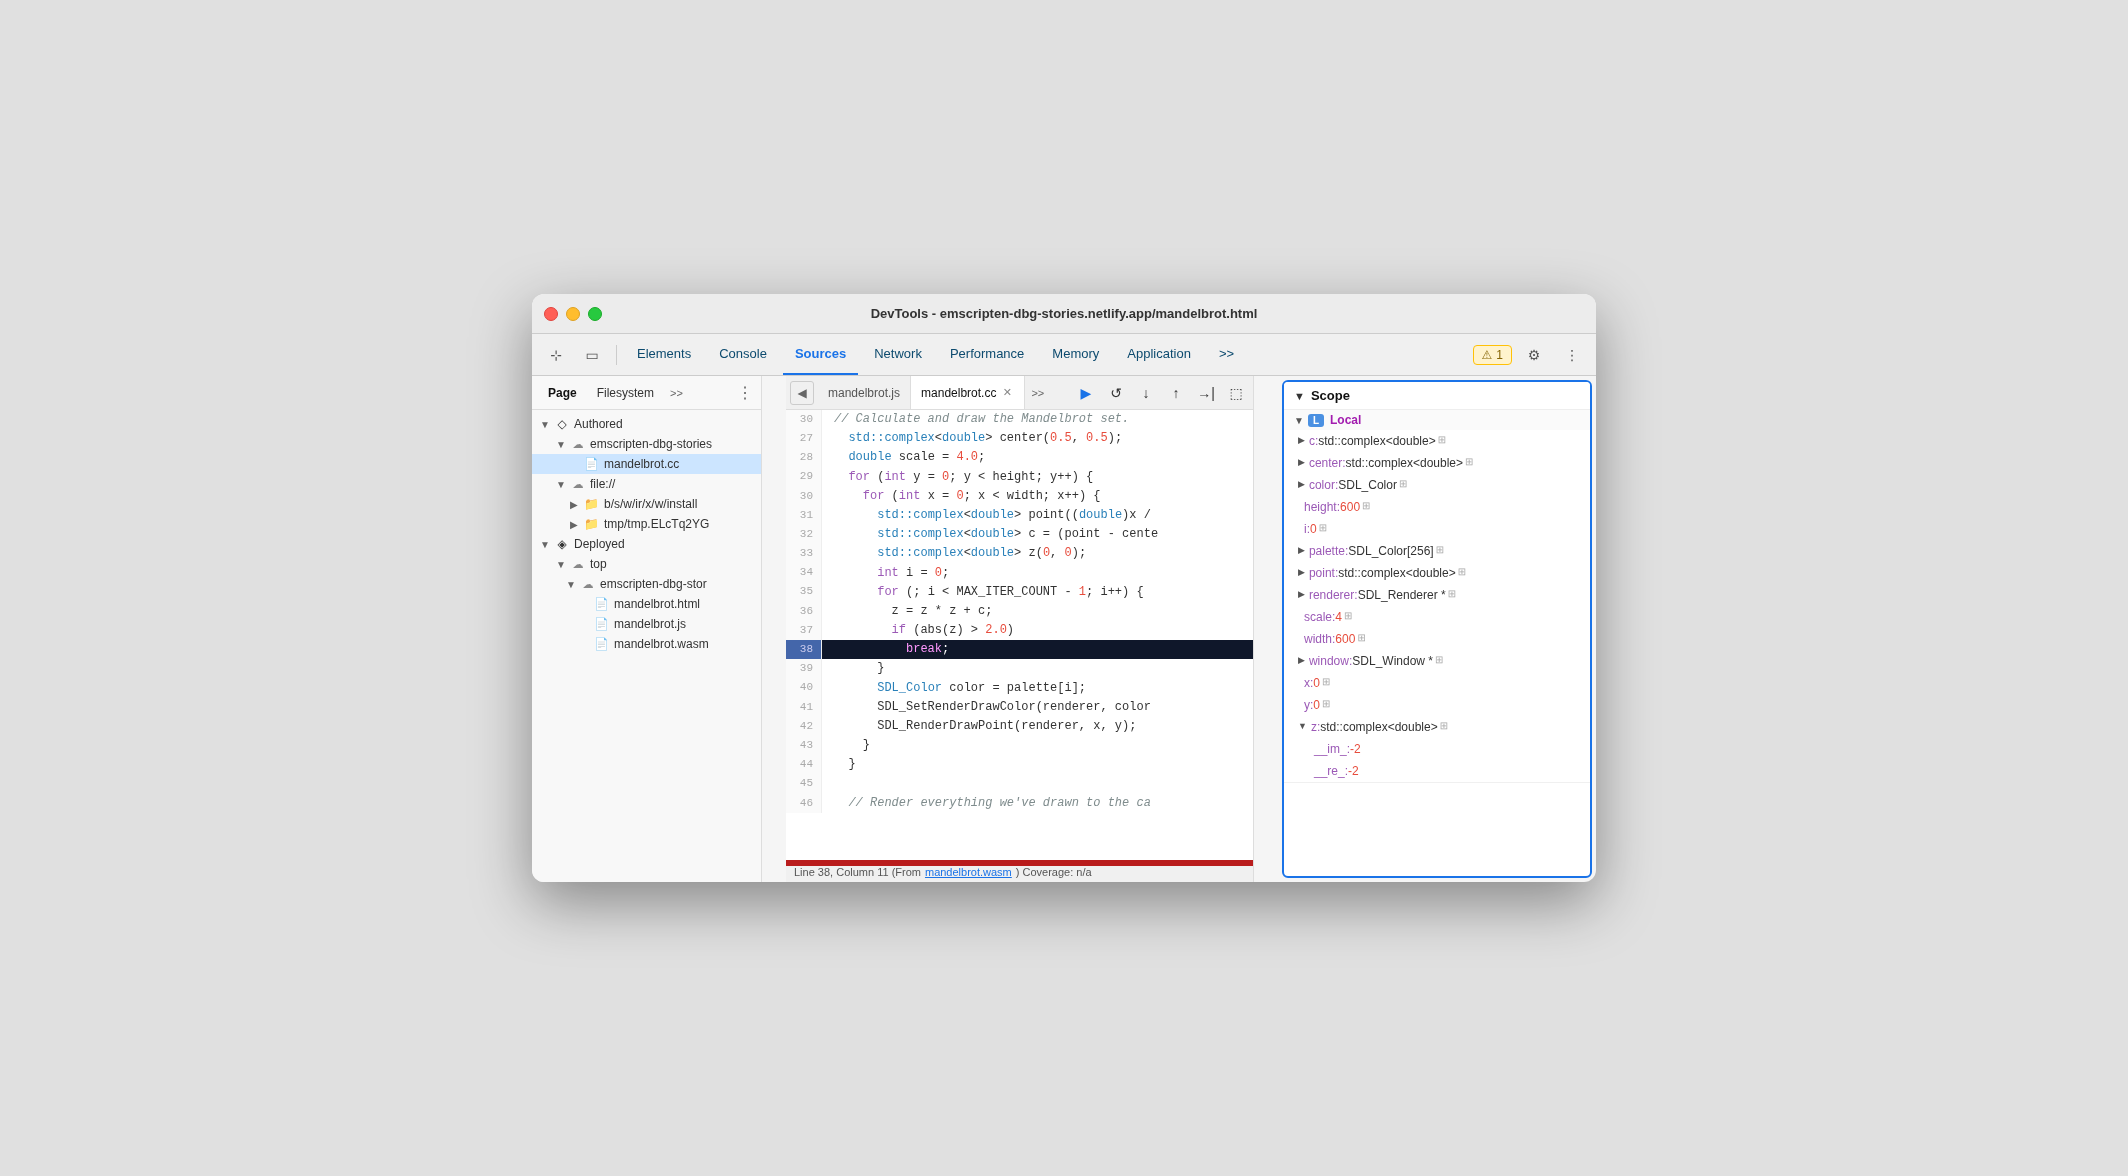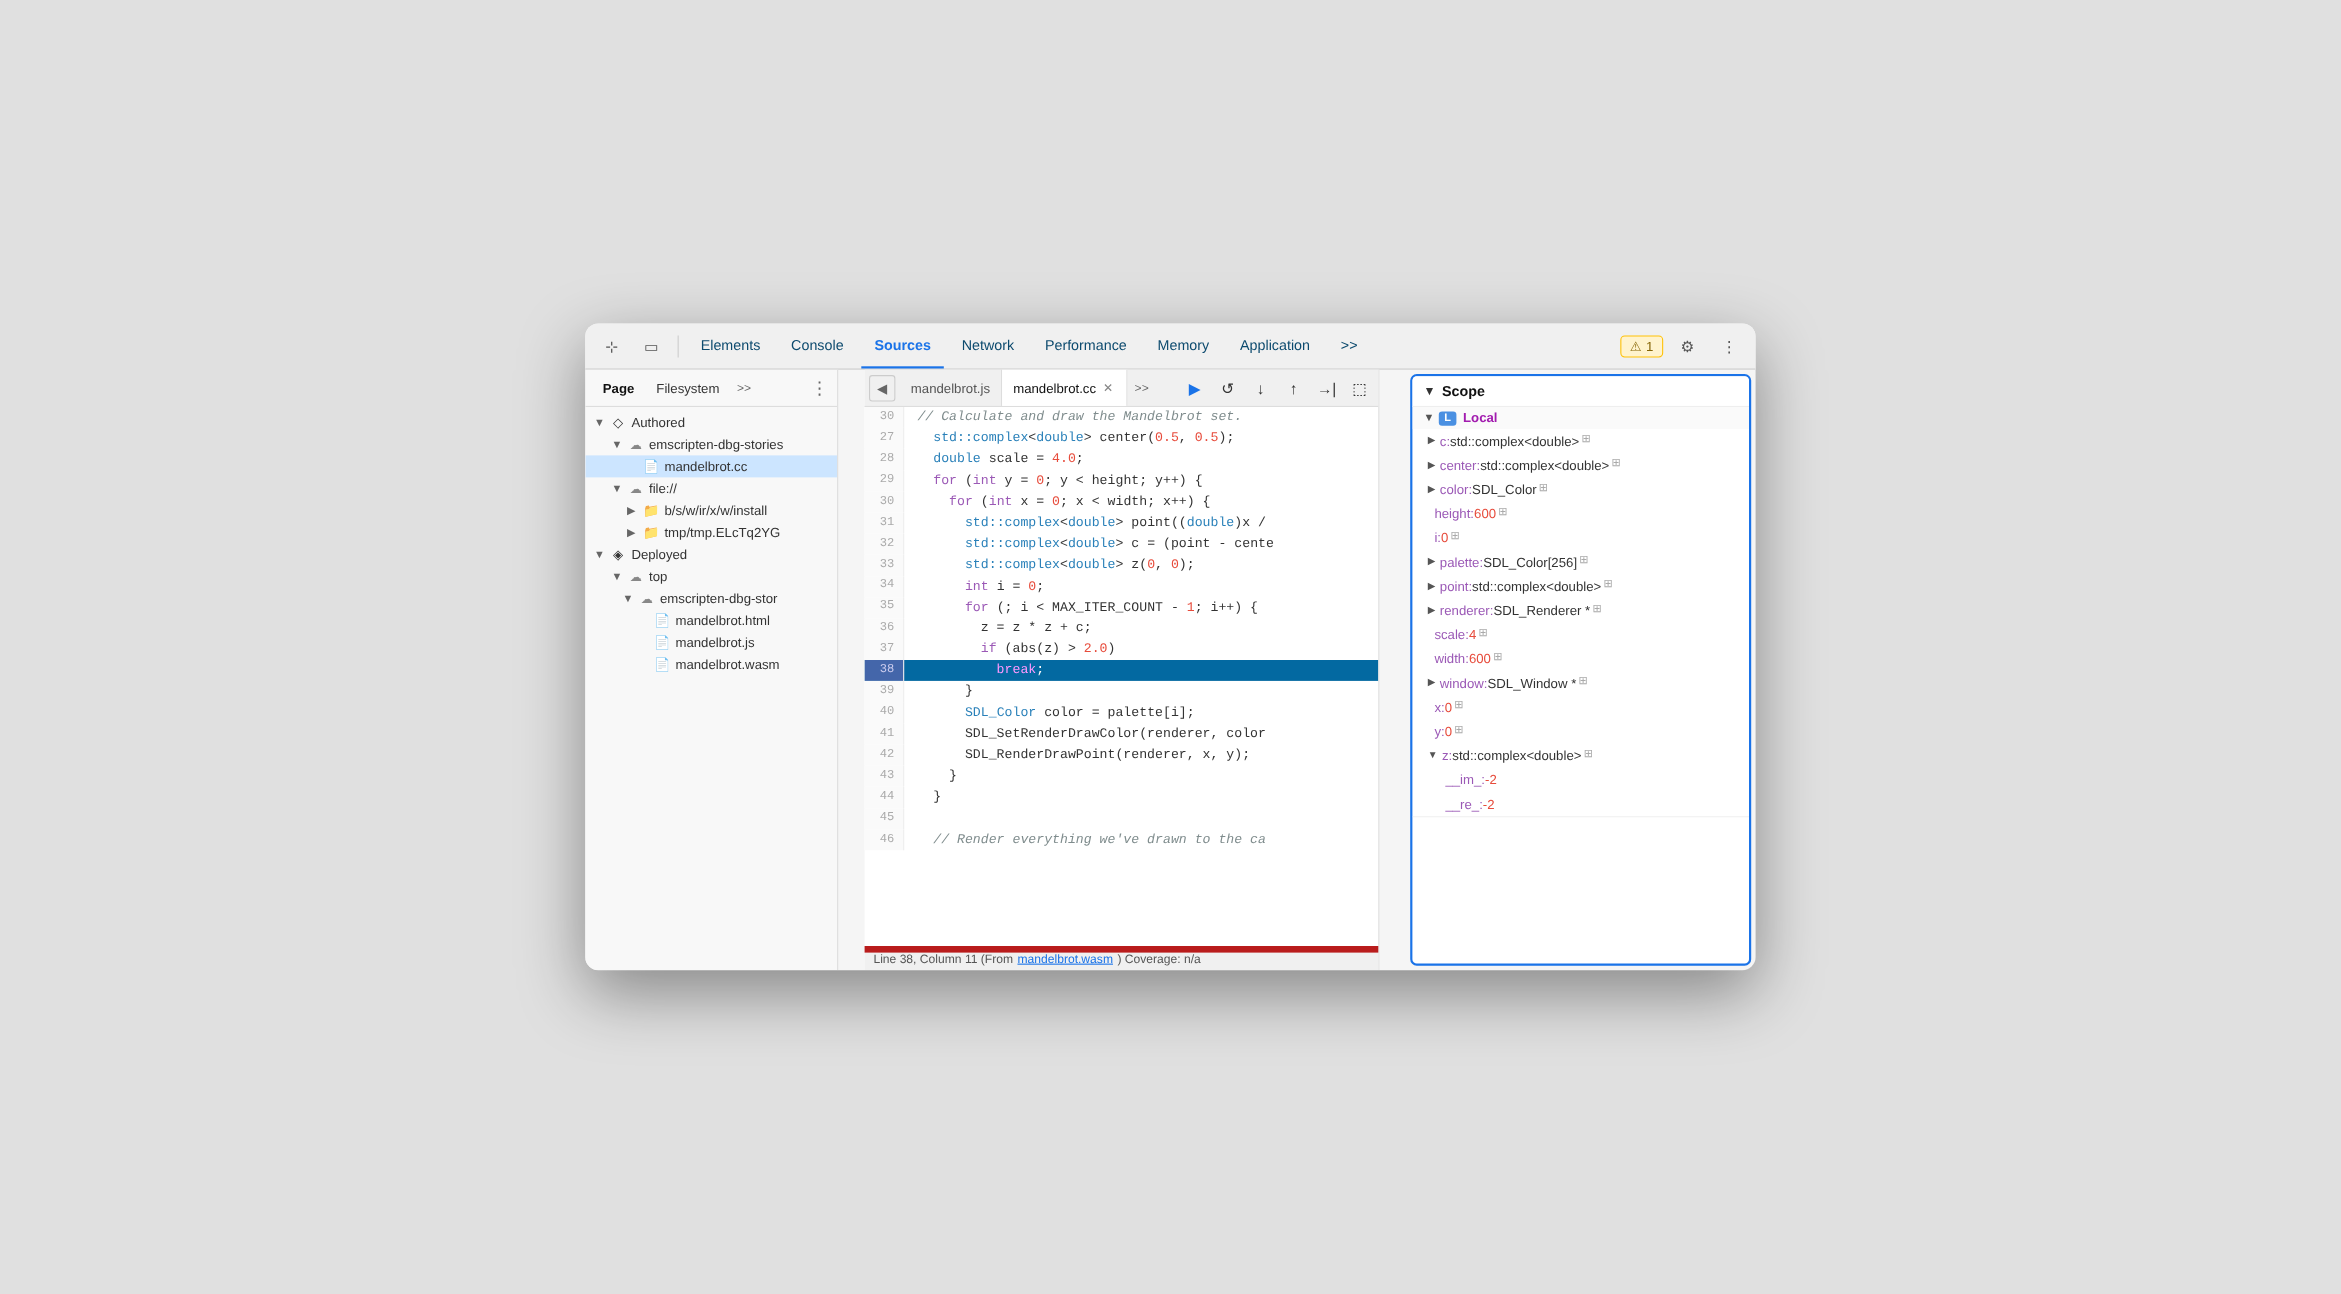--- a/index.html
+++ b/index.html
@@ -265,21 +265,21 @@
       font-family: 'Courier New', 'Consolas', monospace;
       font-size: 12px;
       line-height: 1.6;
       position: relative;
     }
     .code-line {
       display: flex;
       align-items: stretch;
       min-height: 19.2px;
     }
-    .code-line.highlighted { background: #0369a1; }
+    .code-line.highlighted { background: #0f172a; }
     .line-num {
       width: 36px;
       text-align: right;
       padding-right: 8px;
       color: #aaa;
       flex-shrink: 0;
       background: #fafafa;
       border-right: 1px solid #eee;
       user-select: none;
       font-size: 11px;
@@ -371,20 +371,28 @@
     .scope-key { color: #9b59b6; font-size: 12px; }
     .scope-val { color: #333; font-size: 12px; }
     .scope-val.num-val { color: #e74c3c; }
     .scope-icon { font-size: 10px; color: #aaa; margin-left: 2px; }
   </style>
 </head>
 <body>
 
 <div class="window">
 
+  <div class="titlebar">
+    <div class="traffic-lights">
+      <div class="traffic-light tl-red"></div>
+      <div class="traffic-light tl-yellow"></div>
+      <div class="traffic-light tl-green"></div>
+    </div>
+    <span class="titlebar-title">DevTools - emscripten-dbg-stories.netlify.app/mandelbrot.html</span>
+  </div>
 
   <div class="toolbar">
     <div class="toolbar-btn">⊹</div>
     <div class="toolbar-btn">▭</div>
     <div class="toolbar-sep"></div>
 
     <div class="toolbar-tab">
       <span>Elements</span>
     </div>
     <div class="toolbar-tab">

